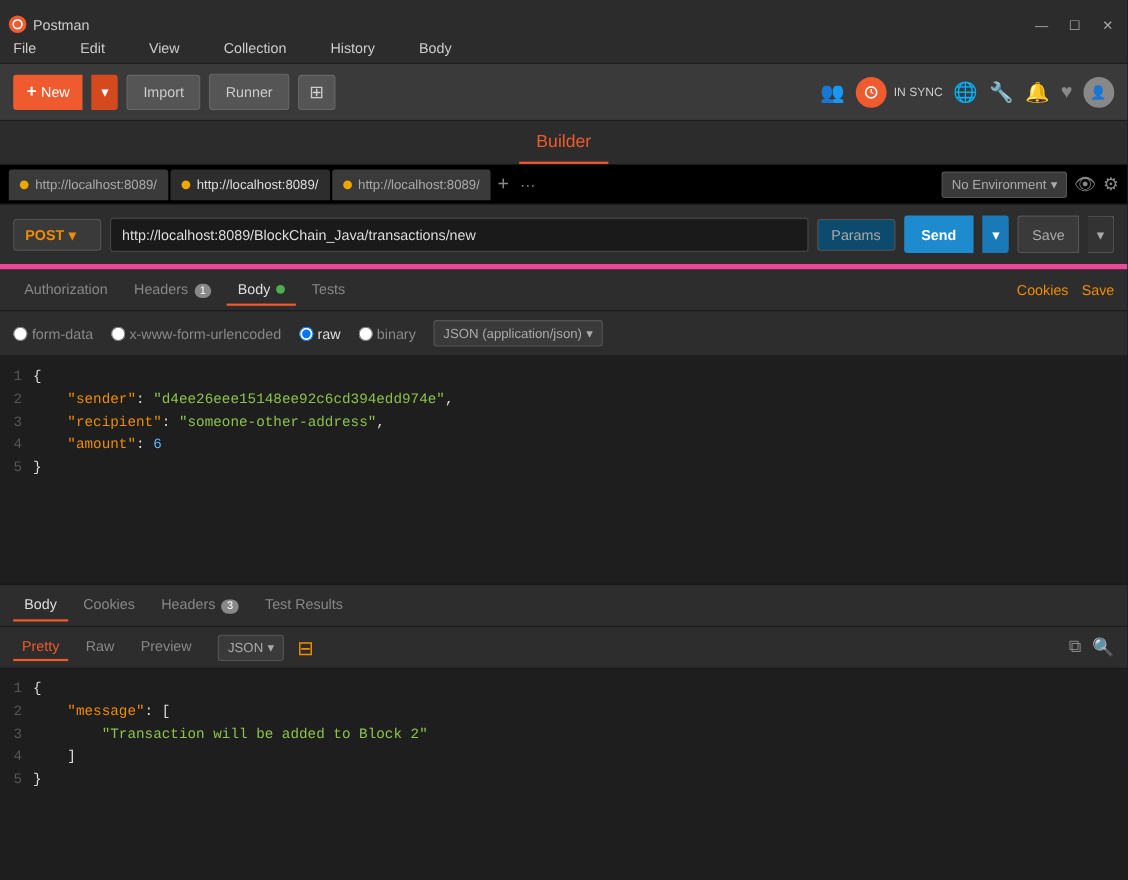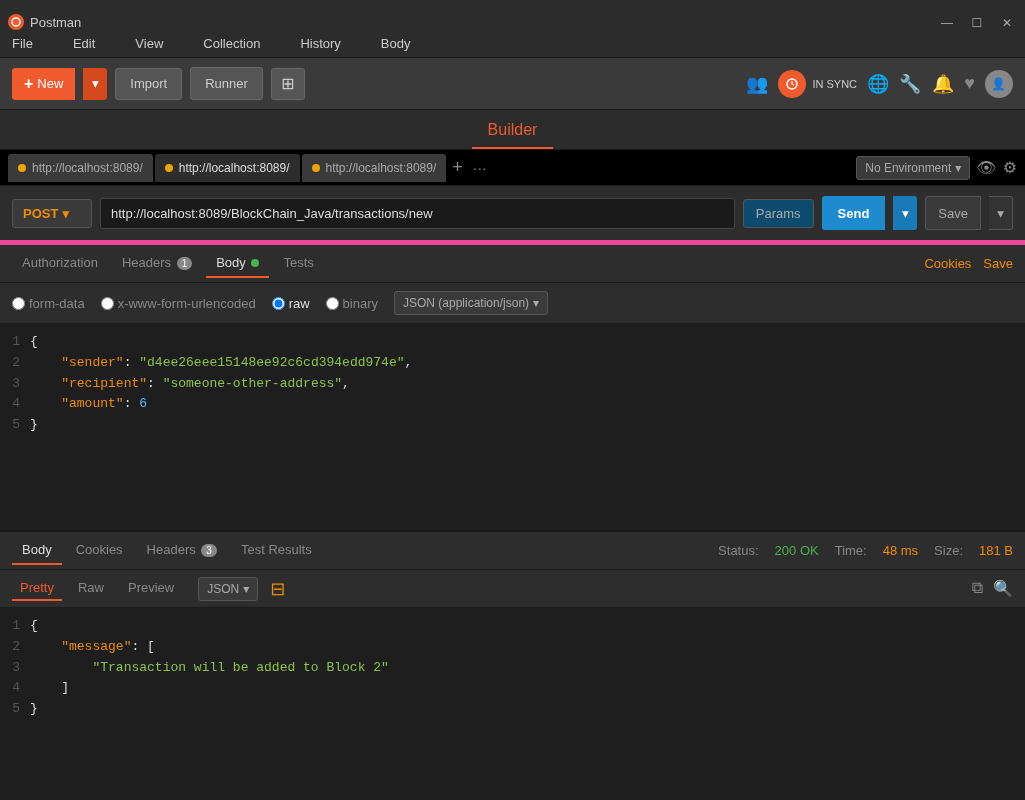--- a/index.html
+++ b/index.html
@@ -277,28 +277,20 @@
     </div>
   </div>
 
   <div class="response-section">
 
     <div class="response-tabs">
       <span class="sub-tab active">Body</span>
       <span class="sub-tab">Cookies</span>
       <span class="sub-tab">Headers <span class="sub-tab-badge">3</span></span>
       <span class="sub-tab">Test Results</span>
-      <div class="status-bar">
-        <span class="status-label">Status:</span>
-        <span class="status-ok">200 OK</span>
-        <span class="status-label">Time:</span>
-        <span class="status-val">48 ms</span>
-        <span class="status-label">Size:</span>
-        <span class="status-val">181 B</span>
-      </div>
     </div>
 
     <div class="response-options">
       <span class="resp-tab active">Pretty</span>
       <span class="resp-tab">Raw</span>
       <span class="resp-tab">Preview</span>
       <div class="json-select" style="margin-left:8px;">
         <span>JSON</span>
         <span>▾</span>
       </div>

